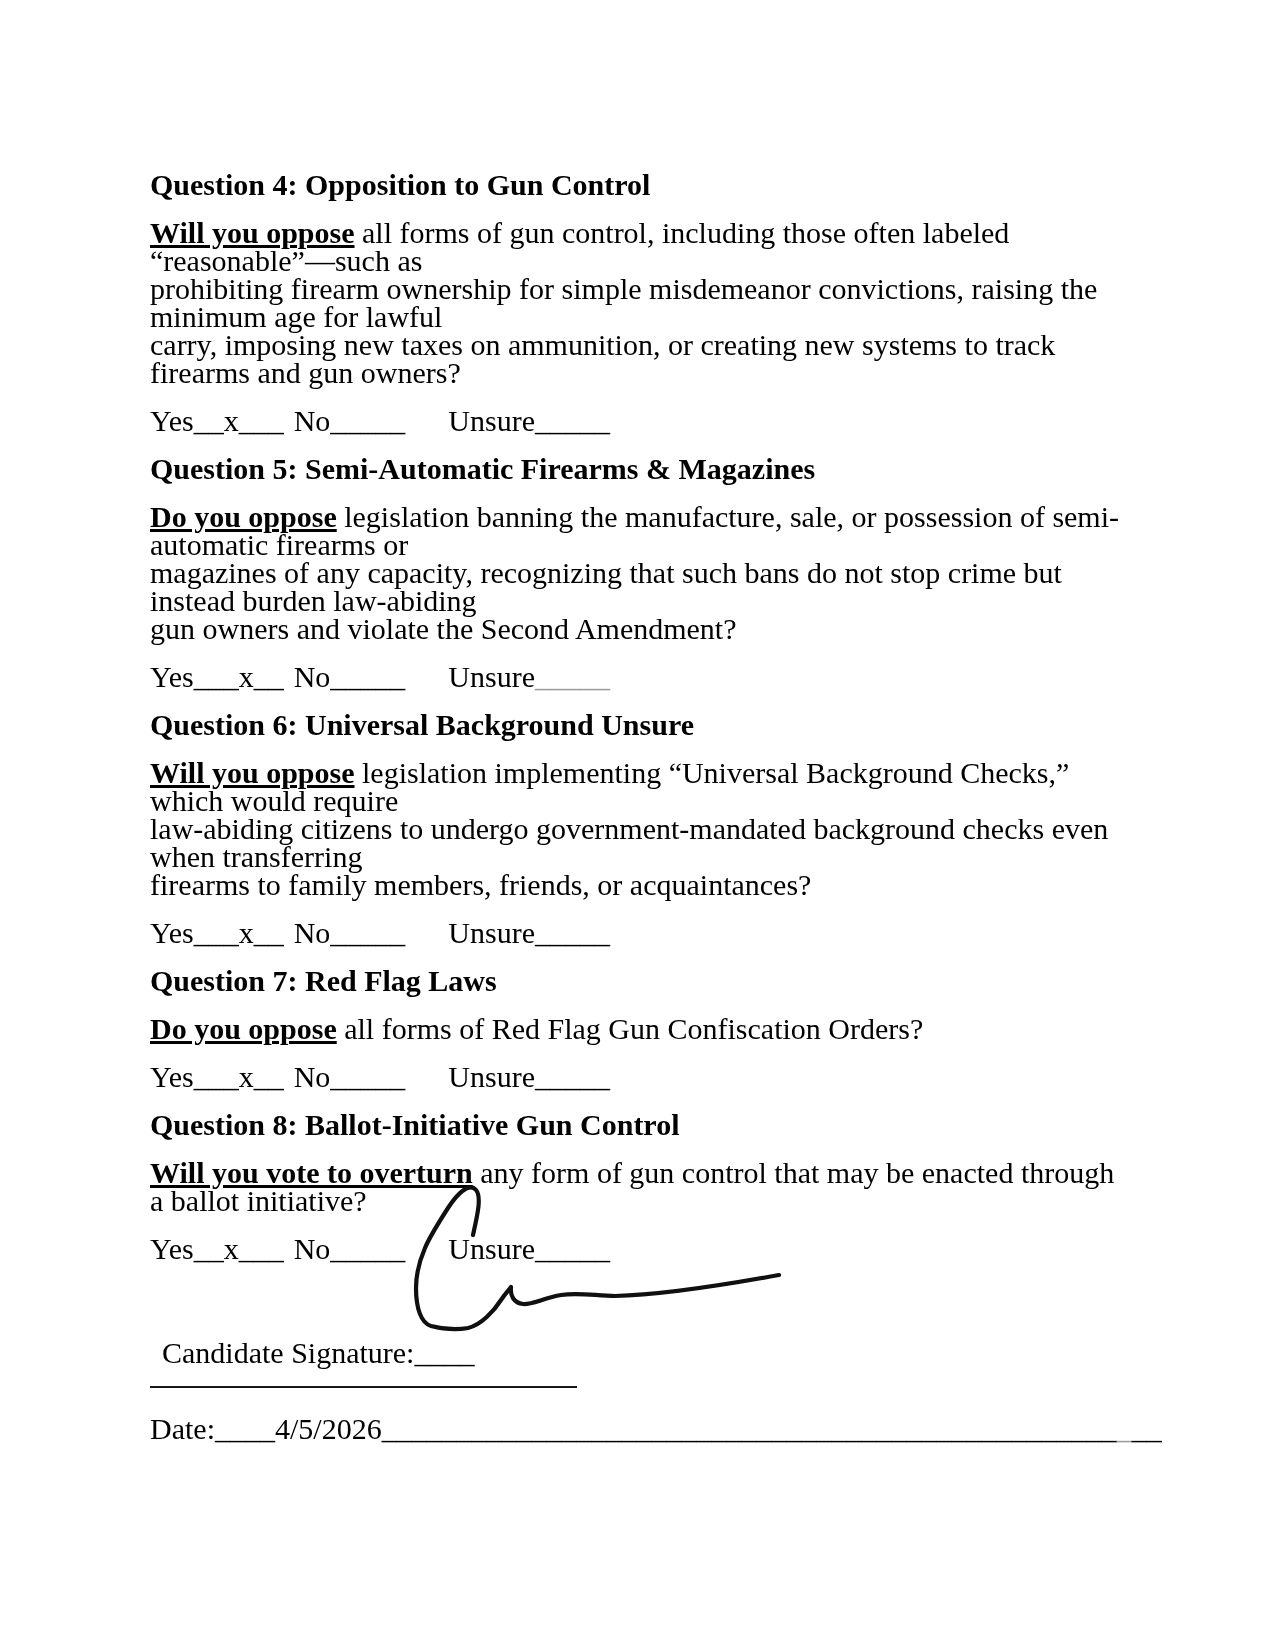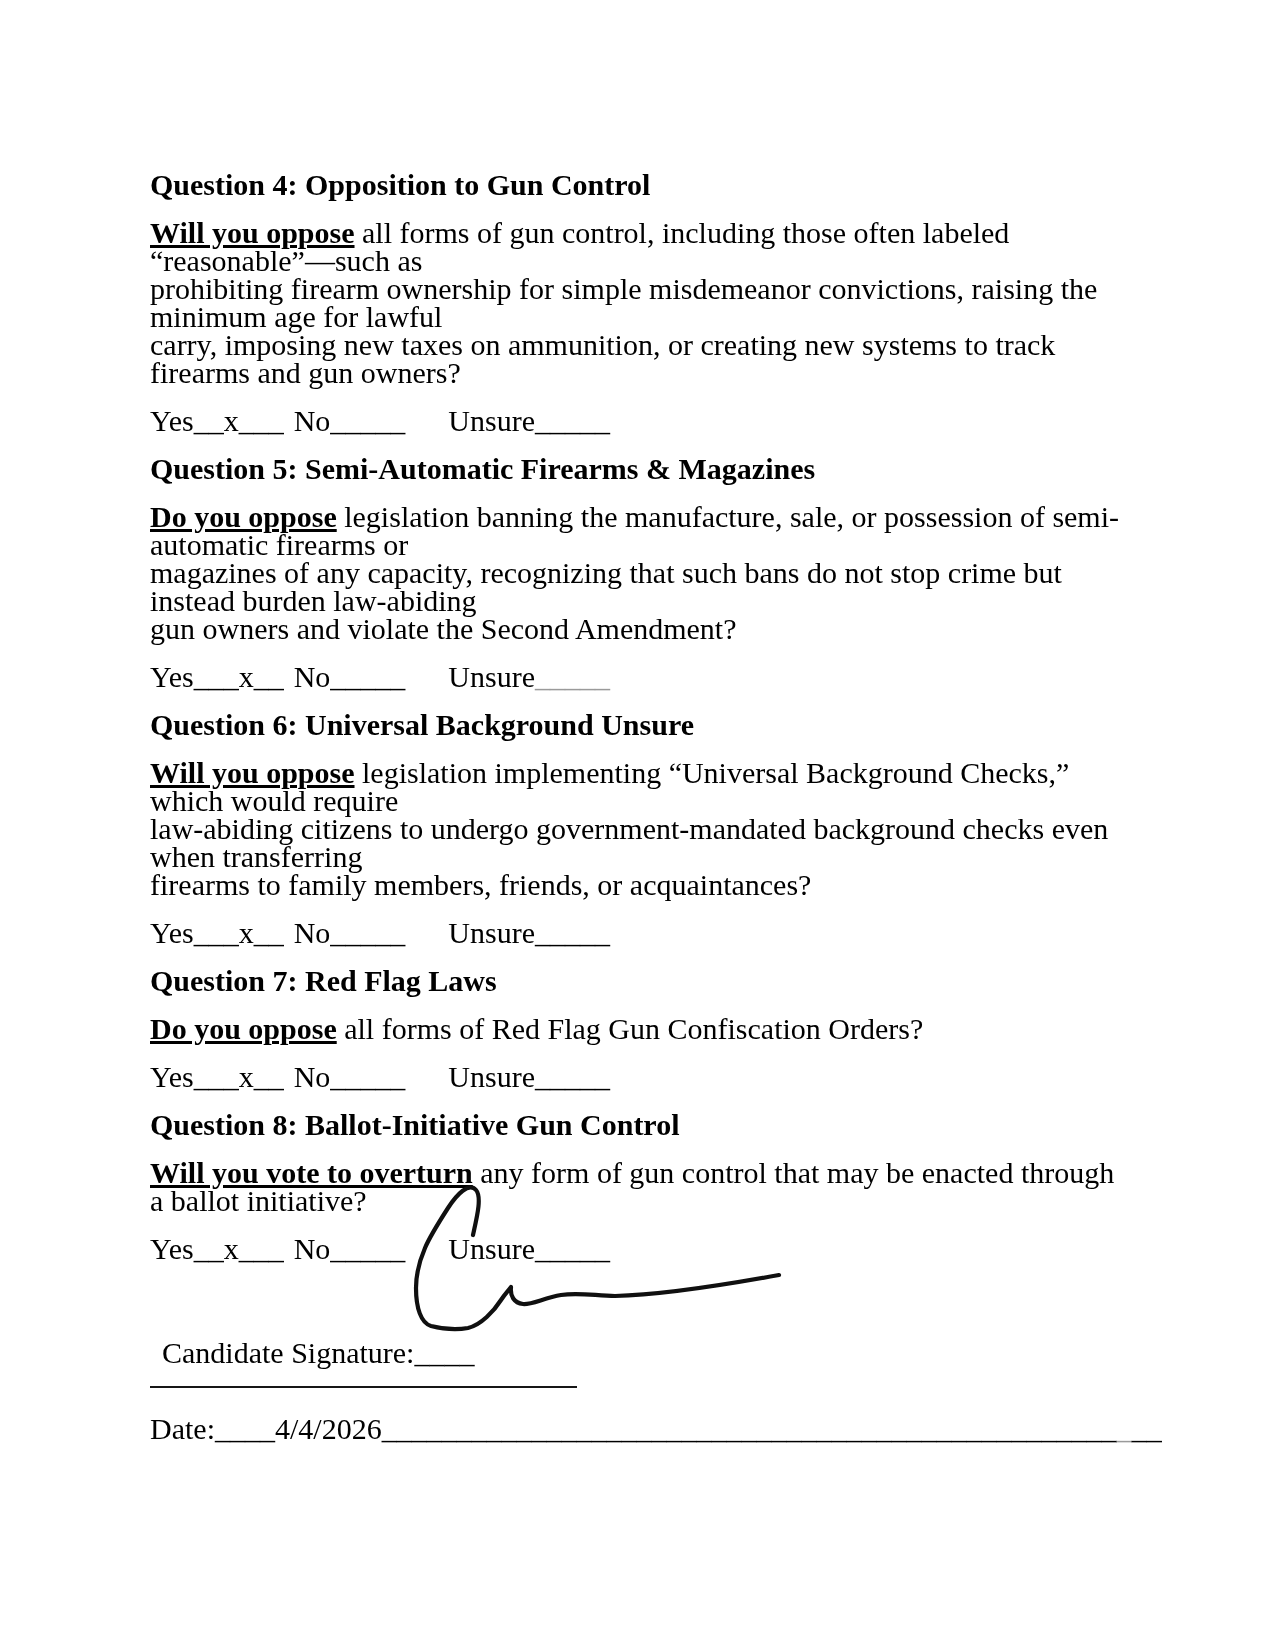--- a/index.html
+++ b/index.html
@@ -56,15 +56,15 @@
   </div>
 
   <svg class="sig-svg" width="370" height="152" viewBox="0 0 370 152" aria-hidden="true">
     <path d="M 60,51 C 64,33 69,13 63,6 C 56,-2 44,10 35,24 C 26,38 17,52 12,64 C 6,78 3,92 3,104 C 3,124 8,139 18,142 C 30,145 44,146 55,144 C 68,141 81,127 88,116 C 92,110 95,107 98,103 C 97,112 101,119 110,120 C 118,121 131,114 148,111 C 166,108 184,112 202,112 C 252,111 322,99 366,91" fill="none" stroke-width="4.2" stroke-linecap="round" stroke-linejoin="round" stroke="#101010"></path>
   </svg>
 
   <div class="cand"><span>Candidate Signature:</span><span>____</span></div>
 
   <div class="solo-line"></div>
 
-  <div class="date-row"><span>Date:</span><span>____</span><span>4/4/2026</span><span>_________________________________________________</span><span class="muted">_</span><span>__</span></div>
+  <div class="date-row"><span>Date:</span><span>____</span><span>4/5/2026</span><span>_________________________________________________</span><span class="muted">_</span><span>__</span></div>
 
 </div>
 
 </body></html>

